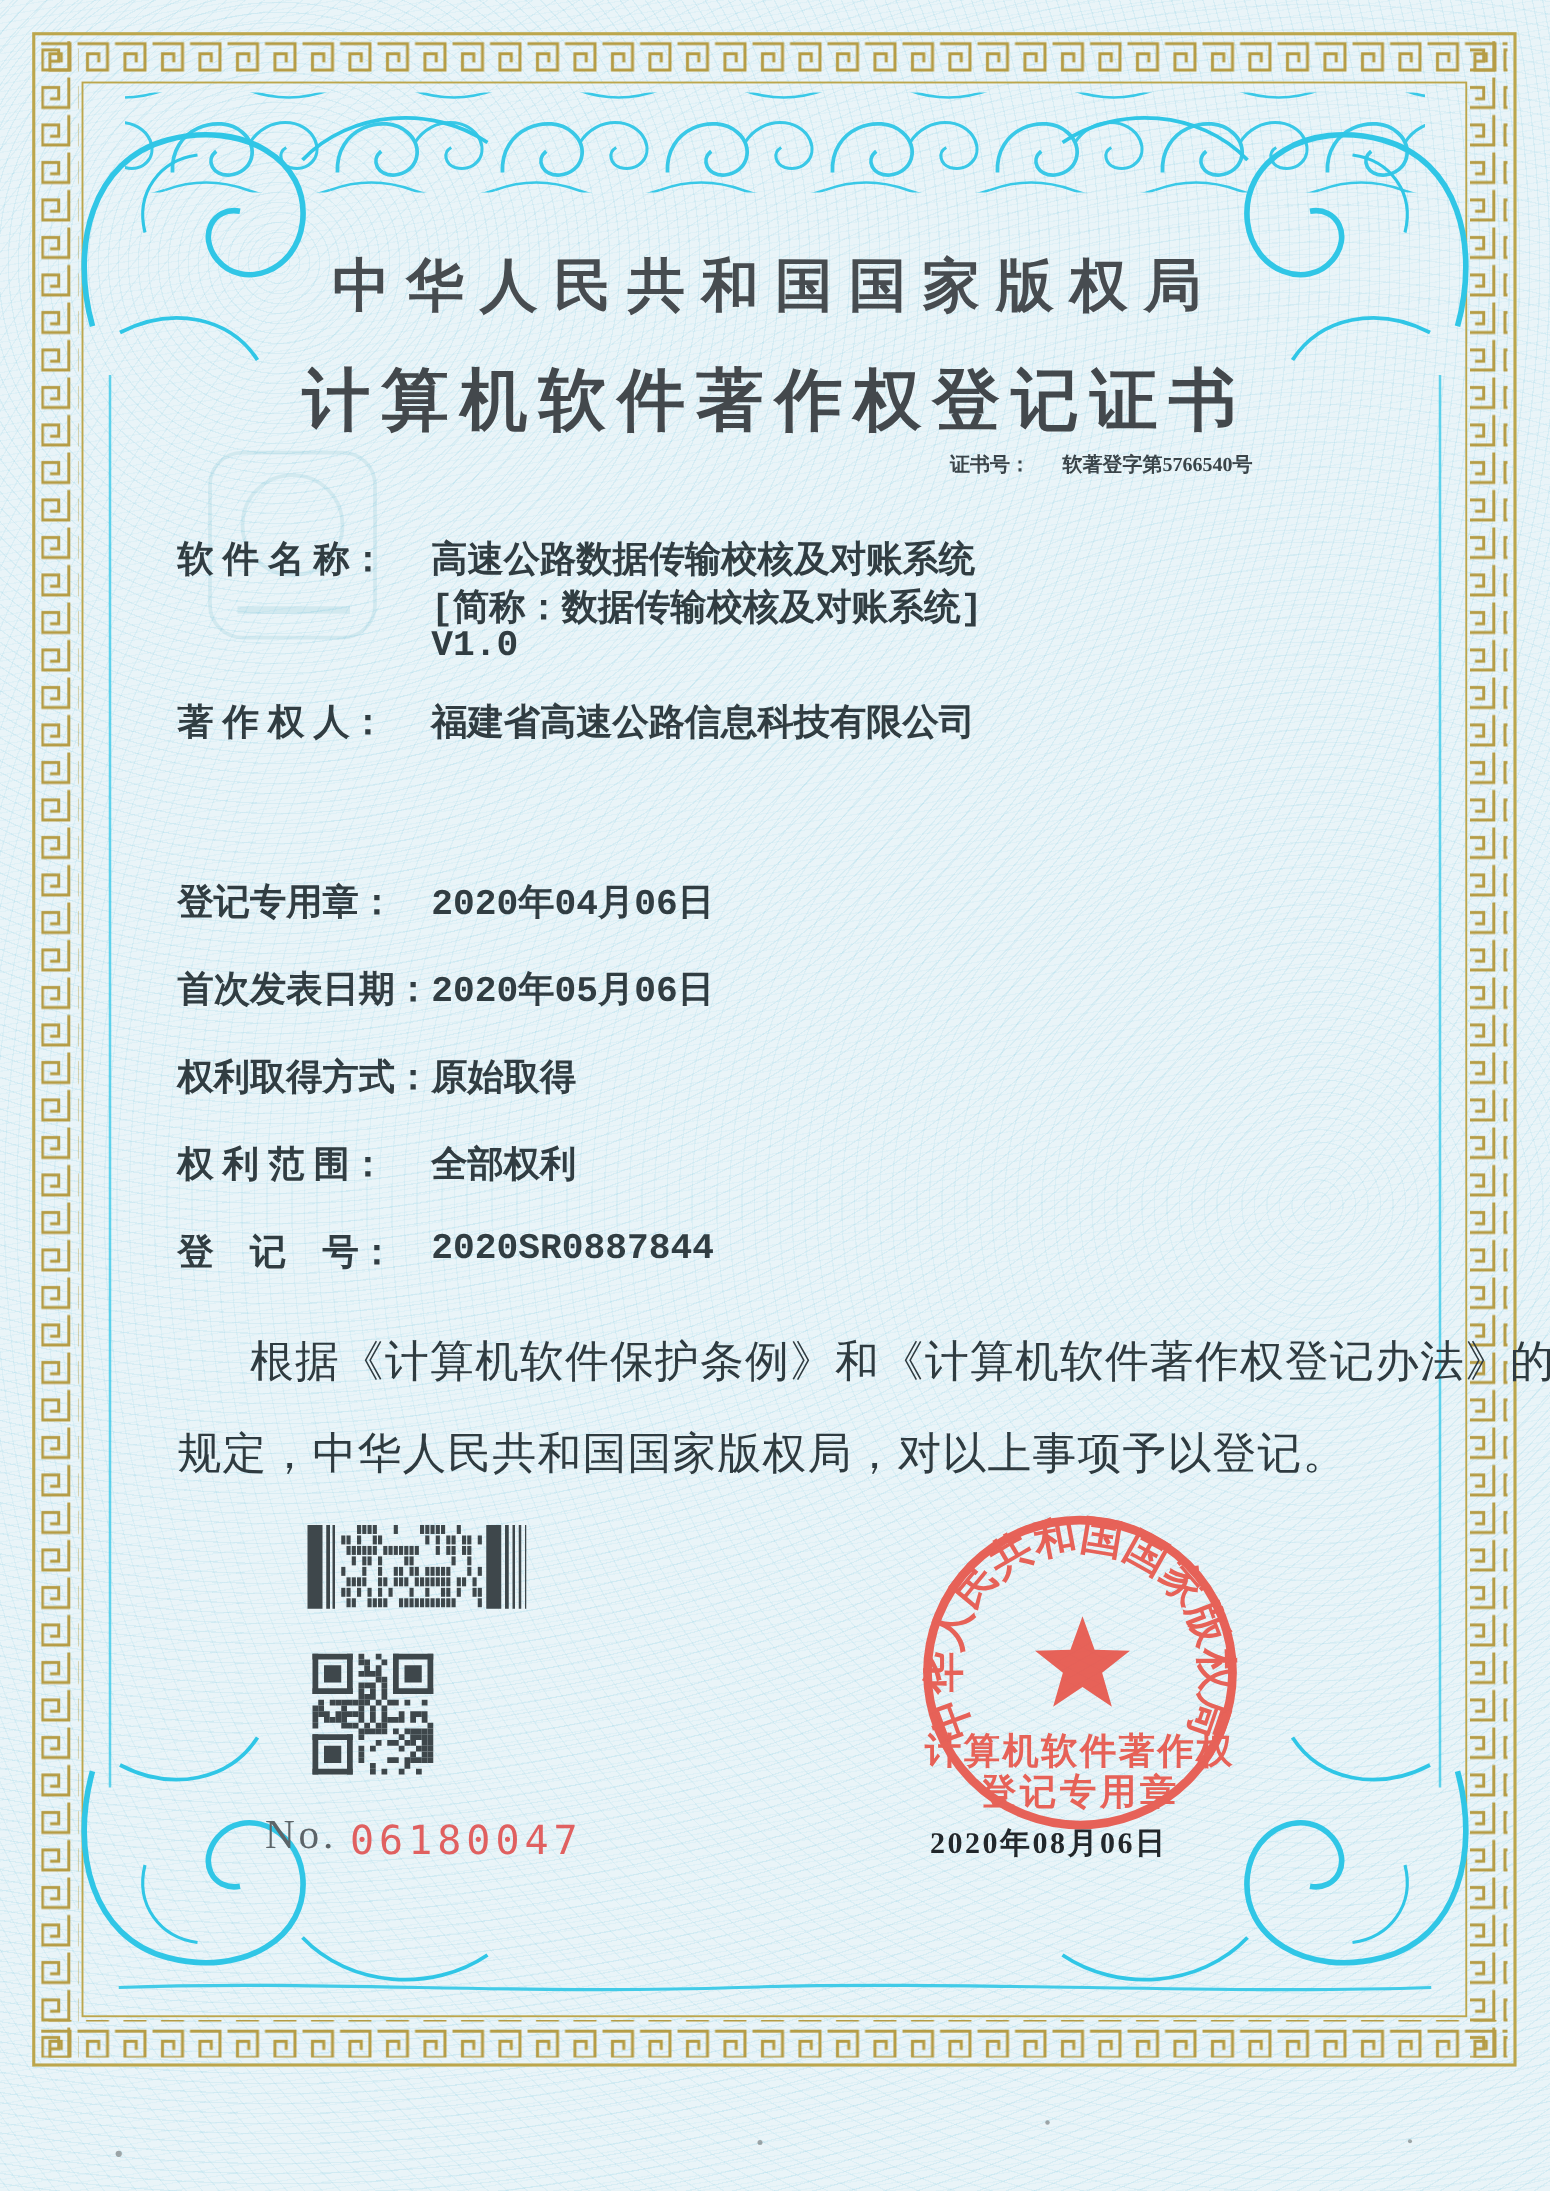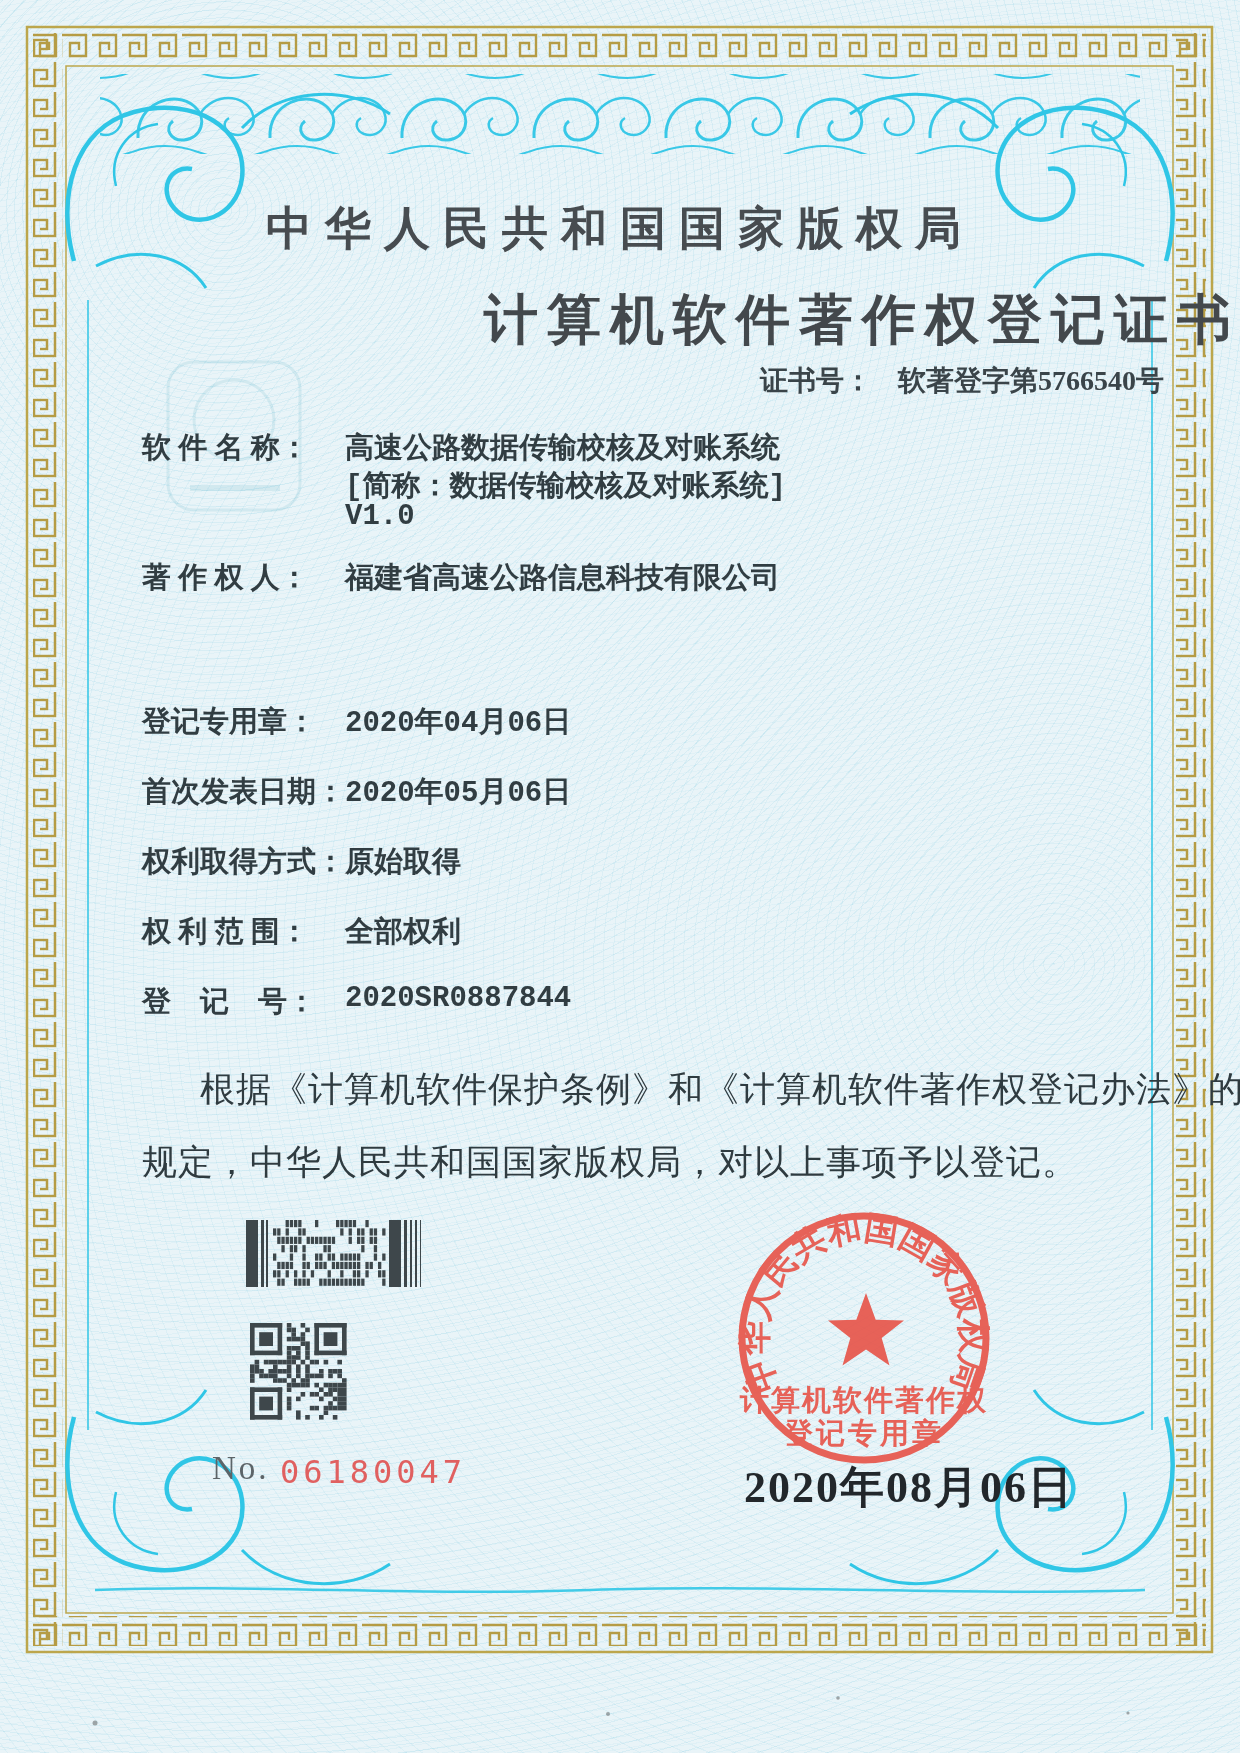--- a/index.html
+++ b/index.html
@@ -10,31 +10,31 @@
       repeating-radial-gradient(circle at 18% 12%, rgba(110,195,220,0.14) 0 1px, rgba(0,0,0,0) 1px 8px),
       repeating-radial-gradient(circle at 85% 55%, rgba(110,195,220,0.11) 0 1px, rgba(0,0,0,0) 1px 10px),
       repeating-linear-gradient(171deg, rgba(140,210,230,0.10) 0 1px, rgba(0,0,0,0) 1px 6px);
     font-family:"Liberation Serif","DejaVu Serif",serif;
     color:#313d42;
   }
   .layer{position:absolute;left:0;top:0;}
   .abs{position:absolute;white-space:nowrap;}
   .title1{top:198px;left:0;width:1240px;text-align:center;font-size:46px;font-weight:700;
           letter-spacing:13px;color:#474c50;}
-  .title2{top:284px;left:0;width:1240px;text-align:right;font-size:54px;font-weight:700;
+  .title2{top:284px;left:0;width:1240px;text-align:center;font-size:54px;font-weight:700;
           letter-spacing:9px;color:#43484c;}
-  .certno{top:362px;left:760px;font-size:28px;font-weight:700;color:#3a4449;}
+  .certno{top:362px;left:760px;font-size:16px;font-weight:700;color:#3a4449;}
   .certno .gap{display:inline-block;width:26px;}
   .lbl{position:absolute;left:142px;font-size:29px;font-weight:700;}
   .val{position:absolute;left:345px;font-size:29px;font-weight:700;font-family:Liberation Mono, monospace;}
   .stmt{font-size:35px;font-weight:400;letter-spacing:1px;color:#2f3b40;}
   .serial-label{top:1450px;left:212px;font-size:33px;color:#5c6468;letter-spacing:3px;}
   .serial-value{top:1453px;left:280px;font-size:32px;letter-spacing:4px;color:#e06060;
                 font-family:"DejaVu Sans Mono","Liberation Mono",monospace;}
-  .issue-date{top:1458px;left:744px;font-size:44px;font-weight:700;color:#22272b;letter-spacing:2px;}
+  .issue-date{top:1458px;left:744px;font-size:24px;font-weight:700;color:#22272b;letter-spacing:2px;}
 </style>
 </head>
 <body>
 
 <div class="sheet">
 
   <svg class="layer" width="1240" height="1753" viewBox="0 0 1240 1753">
     <defs>
       <pattern id="gk" width="30" height="30" patternUnits="userSpaceOnUse">
         <path d="M2,5 H26 V26 H10 V13 H19 V20" fill="none" stroke="#b59c45" stroke-width="2.4"></path>

